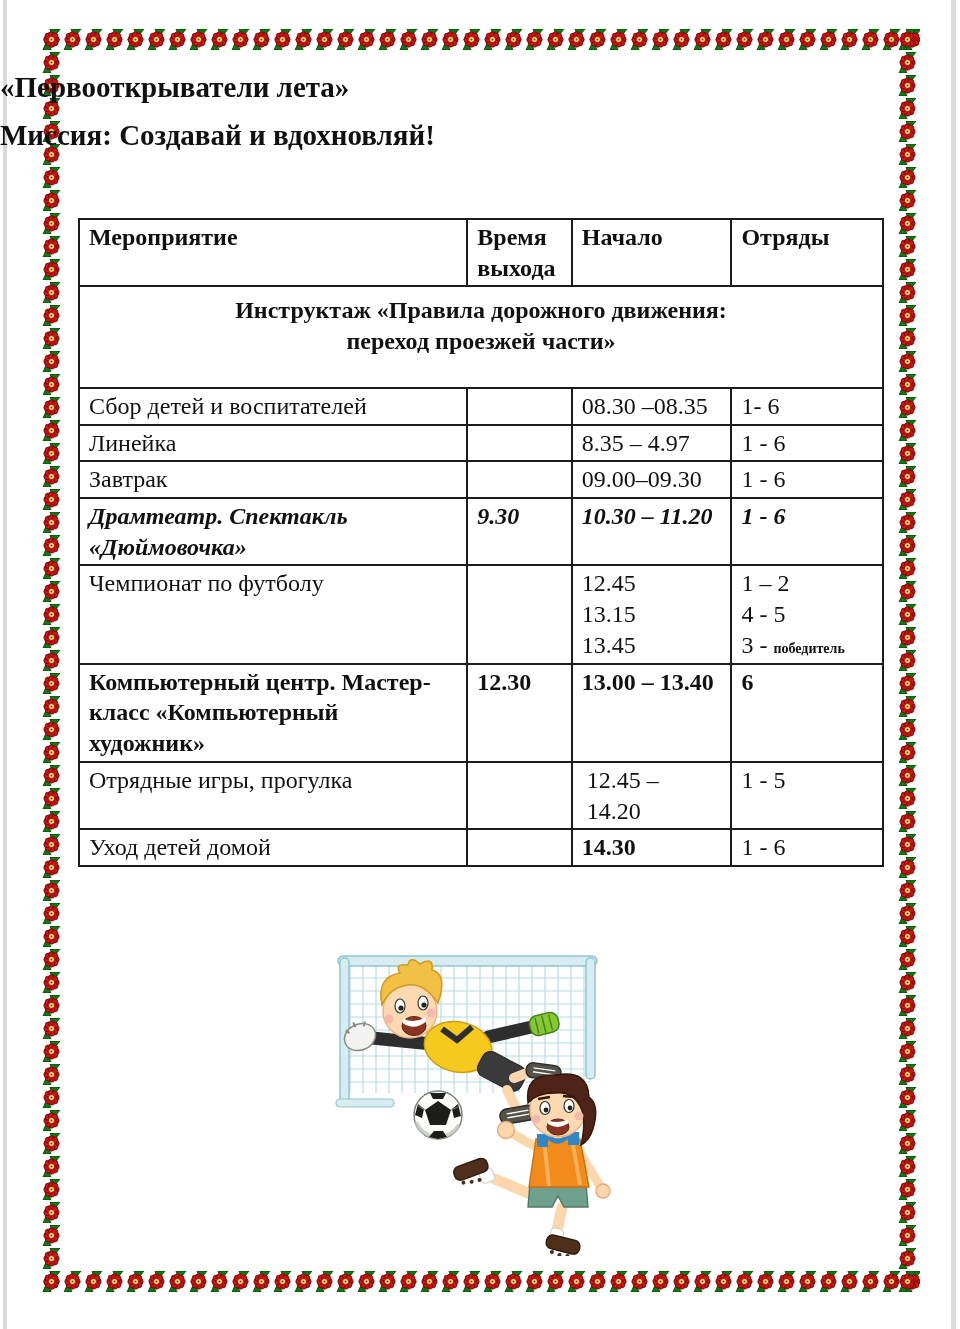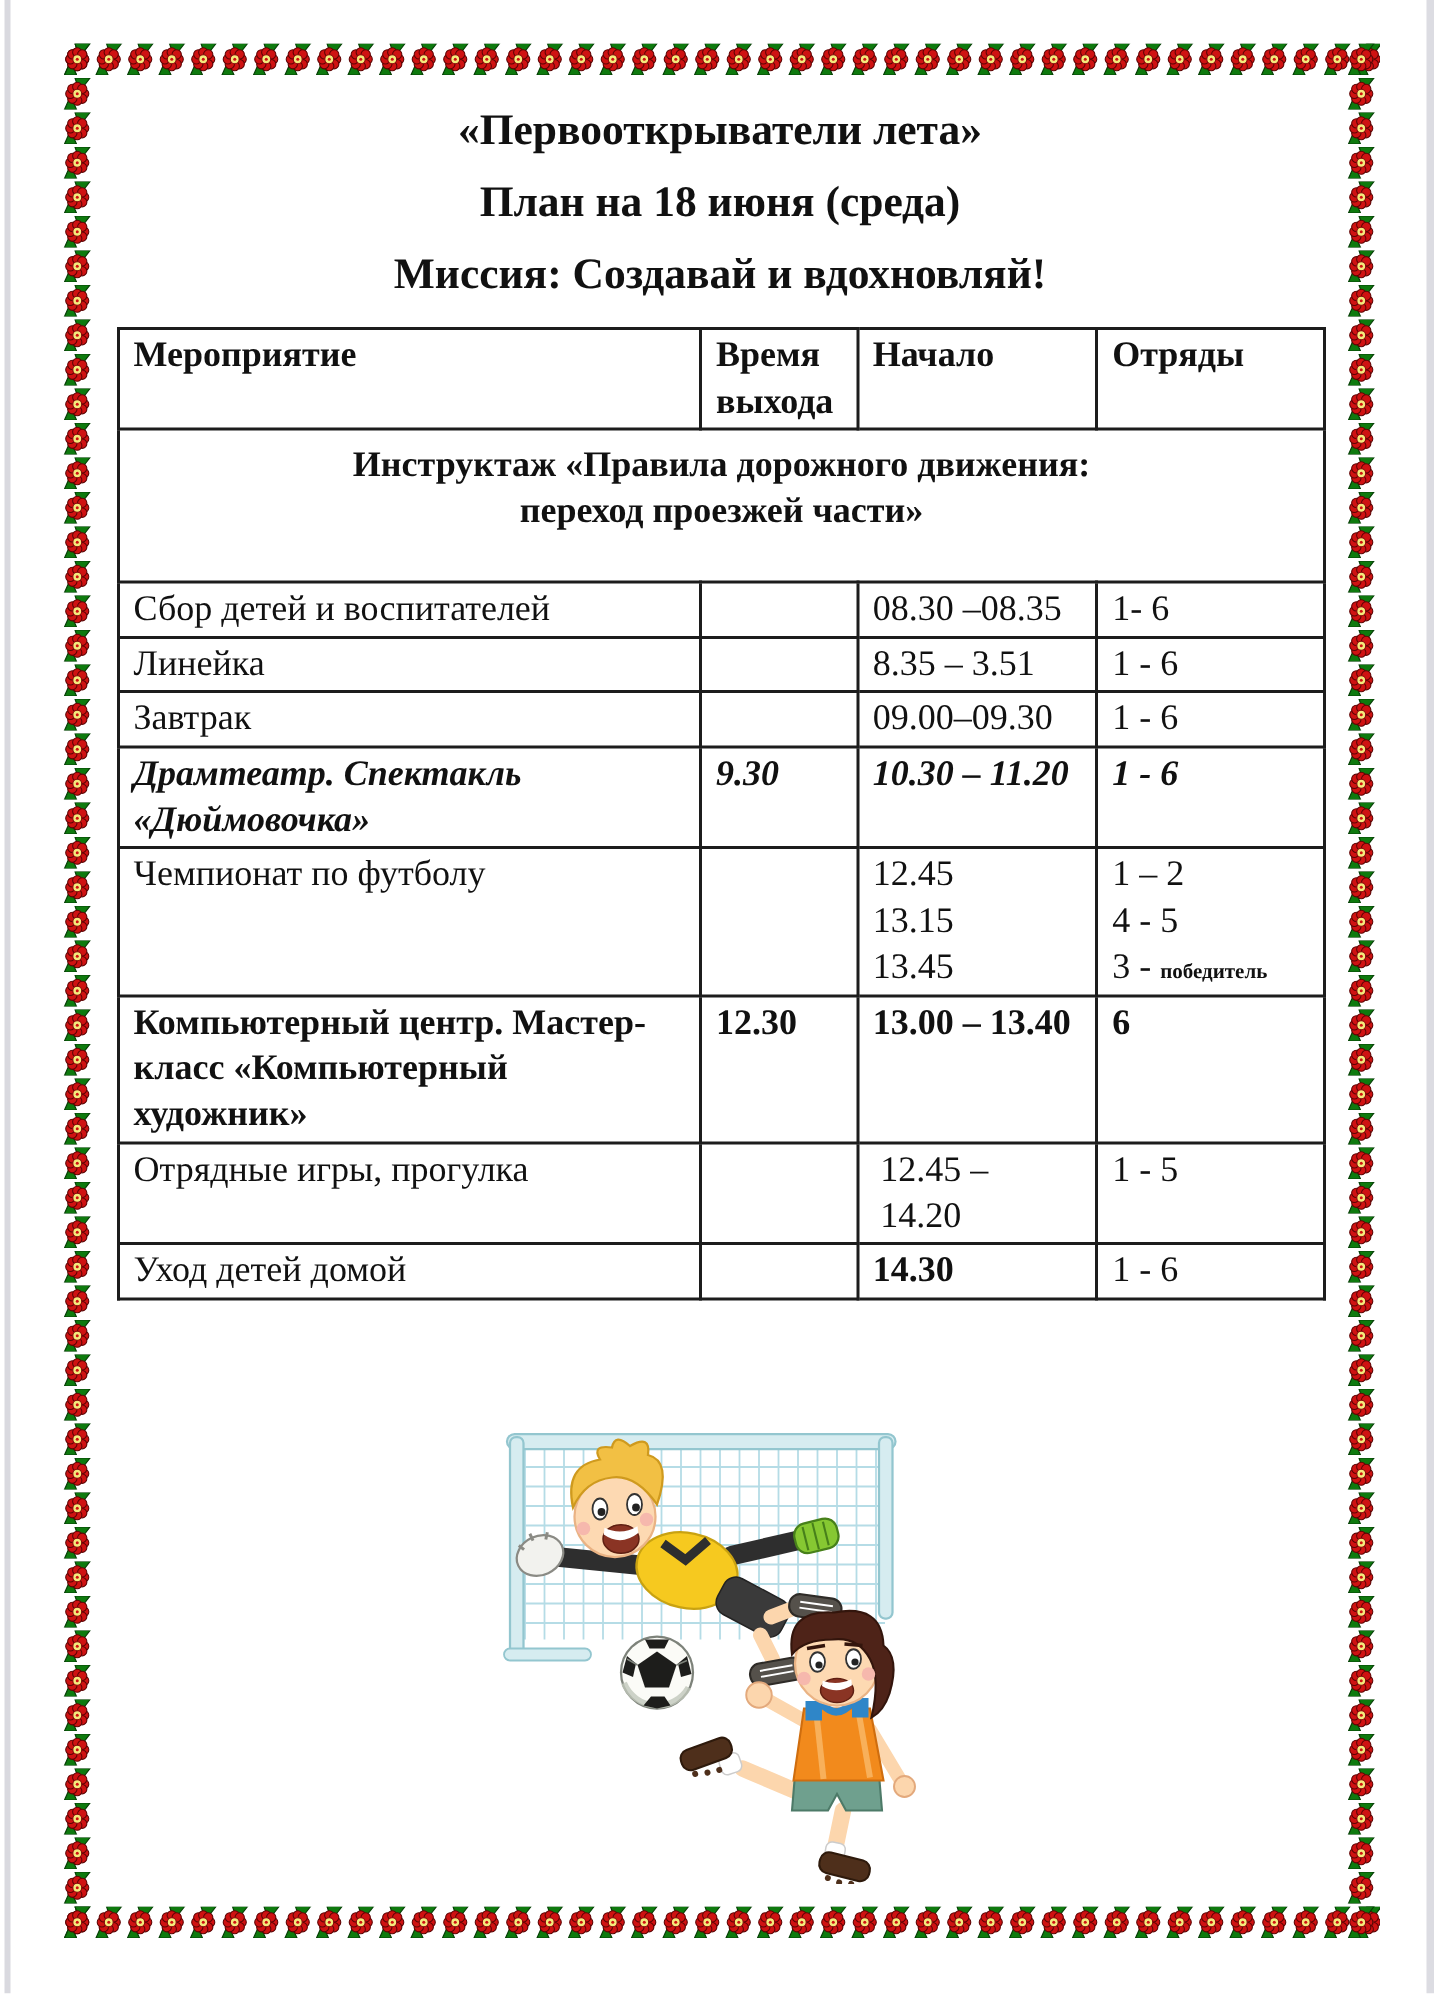--- a/index.html
+++ b/index.html
@@ -13,21 +13,21 @@
 
   
   .fstrip{position:absolute;display:flex;overflow:hidden;}
   .fstrip.h{left:42px;width:878px;height:21px;gap:2px;flex-direction:row;}
   .fstrip.v{top:29px;width:19px;height:1263px;gap:2px;flex-direction:column;}
   #bt{top:29px;} #bb{top:1271px;}
   #bl{left:42px;} #br{left:898px;}
   .fstrip svg{flex:0 0 auto;}
 
   
-  .titles{position:absolute;left:0;top:70px;width:960px;text-align:center;}
+  .titles{position:absolute;left:0;top:70px;width:960px;text-align:left;}
   .title{font-size:29px;font-weight:bold;line-height:34px;margin:0 0 14px 0;}
 
   
   .plan{position:absolute;left:78px;top:218px;width:806px;border-collapse:collapse;table-layout:fixed;}
   .plan td,.plan th{
     border:2px solid #1c1c1c;vertical-align:top;text-align:left;
     font-size:24px;line-height:1.28;padding:2px 6px 2px 9px;
     white-space:pre-line;overflow:hidden;
   }
   .plan .banner{font-weight:bold;text-align:center;padding:8px 8px 30px 8px;}
@@ -2768,21 +2768,20 @@
     <circle cx="6.2" cy="7.2" r="3.1" fill="#cf1212" stroke="#5c0404" stroke-width="0.7"></circle>
     <circle cx="9.5" cy="5.9" r="3.1" fill="#cf1212" stroke="#5c0404" stroke-width="0.7"></circle>
     <circle cx="12.8" cy="7.2" r="3.1" fill="#cf1212" stroke="#5c0404" stroke-width="0.7"></circle>
     <circle cx="9.5" cy="10.5" r="3" fill="#f4ea7c" stroke="#8a0b0b" stroke-width="0.8"></circle>
     <circle cx="9.5" cy="10.5" r="1" fill="#cf1212"></circle>
   </svg>
   </div>
 
 <div class="titles">
   <div class="title">«Первооткрыватели лета»</div>
-  <div class="title">План на 18 июня (среда)</div>
   <div class="title">Миссия: Создавай и вдохновляй!</div>
 </div>
 
 <table class="plan">
   <colgroup>
     <col class="c-event">
       <col class="c-dep">
       <col class="c-start">
       <col class="c-squads">
   </colgroup>
@@ -2799,21 +2798,21 @@
   </tr>
   <tr style="height:28px;">
     <td>Сбор детей и воспитателей</td>
     <td></td>
     <td>08.30 –08.35</td>
     <td>1- 6</td>
   </tr>
   <tr style="height:30px;">
     <td>Линейка</td>
     <td></td>
-    <td>8.35 – 3.51</td>
+    <td>8.35 – 4.97</td>
     <td>1 - 6</td>
   </tr>
   <tr style="height:30px;">
     <td>Завтрак</td>
     <td></td>
     <td>09.00–09.30</td>
     <td>1 - 6</td>
   </tr>
   <tr class="bold" style="height:62px;font-style:italic;">
     <td>Драмтеатр. Спектакль «Дюймовочка»</td>

